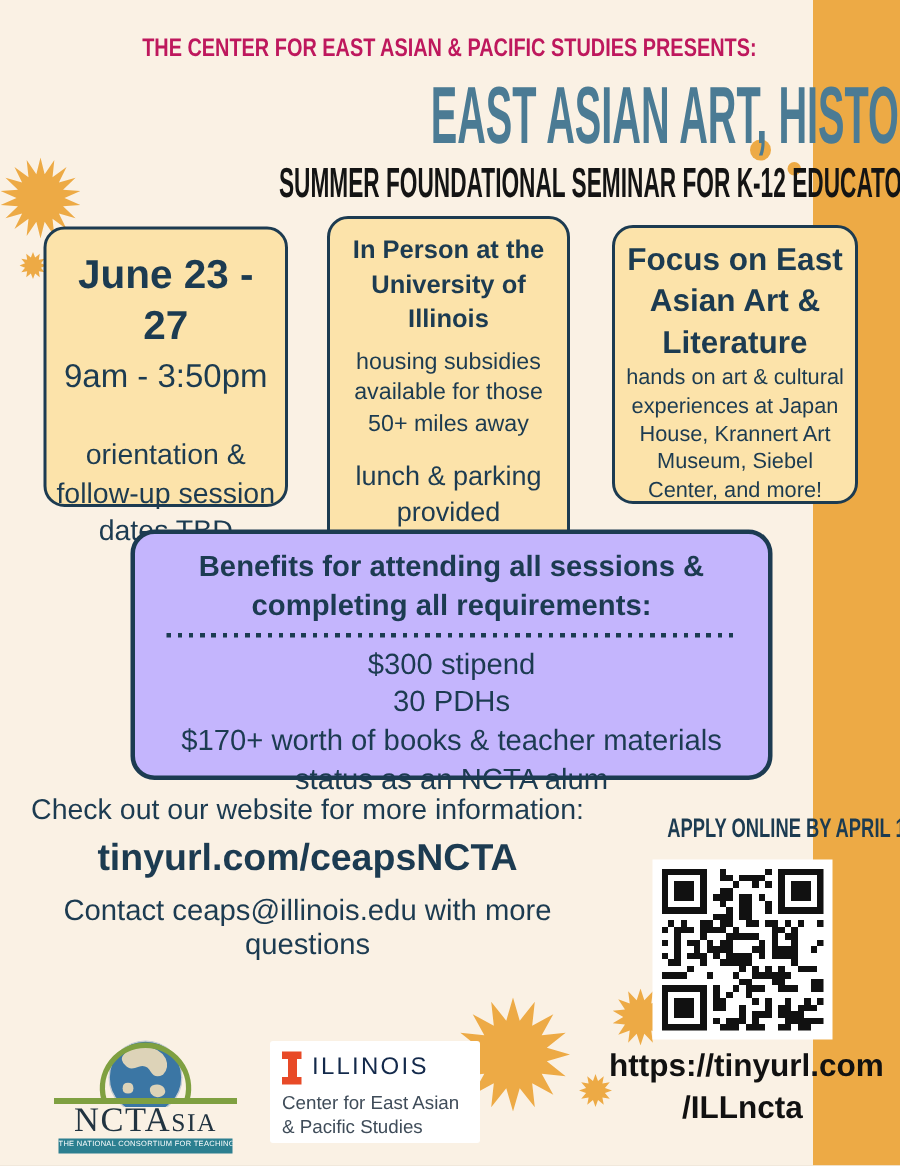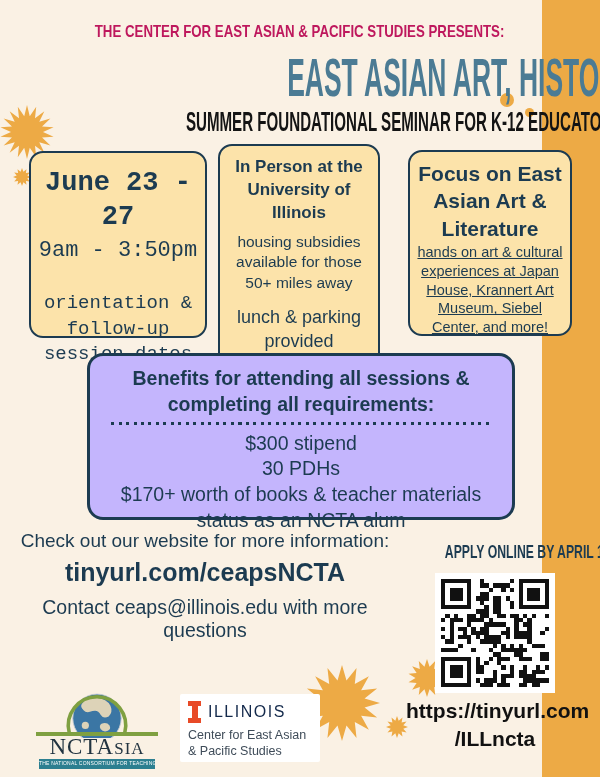--- a/index.html
+++ b/index.html
@@ -19,31 +19,31 @@
   .subtitle{top:106px;font-weight:bold;font-size:28px;color:#141414;}
   .subtitle span{transform:scaleX(.54);}
   
   svg.star{position:absolute;z-index:1;}
   .dot{position:absolute;border-radius:50%;background:#edaa45;z-index:1;}
   
   .ibox{
     position:absolute;background:#fce3aa;border:2px solid #1c3b51;border-radius:14px;
     z-index:2;text-align:center;padding:10px 5px;
   }
-  .box-date{left:29px;top:151px;width:178px;height:187px;padding-top:14px;font-family:Liberation Mono, monospace;}
+  .box-date{left:29px;top:151px;width:163px;height:187px;padding-top:14px;}
   .box-date .t{font-size:27px;font-weight:bold;line-height:1.25;}
   .box-date .s{font-size:22px;line-height:1.3;margin-top:2px;}
   .box-date .n{font-size:19px;line-height:1.35;margin-top:26px;}
   .box-loc{left:218px;top:144px;width:162px;height:238px;}
   .box-loc .t{font-size:17px;font-weight:bold;line-height:1.35;}
   .box-loc .n{font-size:15.5px;line-height:1.32;margin-top:7px;}
   .box-loc .n2{font-size:18px;line-height:1.3;margin-top:13px;}
   .box-focus{left:408px;top:150px;width:164px;height:186px;padding:8px 5px;}
   .box-focus .t{font-size:21px;font-weight:bold;line-height:1.3;}
-  .box-focus .n{font-size:14.5px;line-height:1.3;margin-top:1px;text-decoration:underline;}
+  .box-focus .n{font-size:14.5px;line-height:1.3;margin-top:1px;}
   
   .benefits{
     position:absolute;left:87px;top:353px;width:428px;height:167px;z-index:2;
     background:#c4b5fd;border:3px solid #1c3b51;border-radius:16px;
     text-align:center;padding-top:8px;
   }
   .benefits .bt{font-size:19.5px;font-weight:bold;line-height:1.45;}
   .dotted{height:3px;width:90%;margin:3px auto 6px auto;
     background:repeating-linear-gradient(90deg,#1c3b51 0 3px,transparent 3px 7.5px);}
   .benefits .bi{font-size:19.5px;line-height:1.33;}

